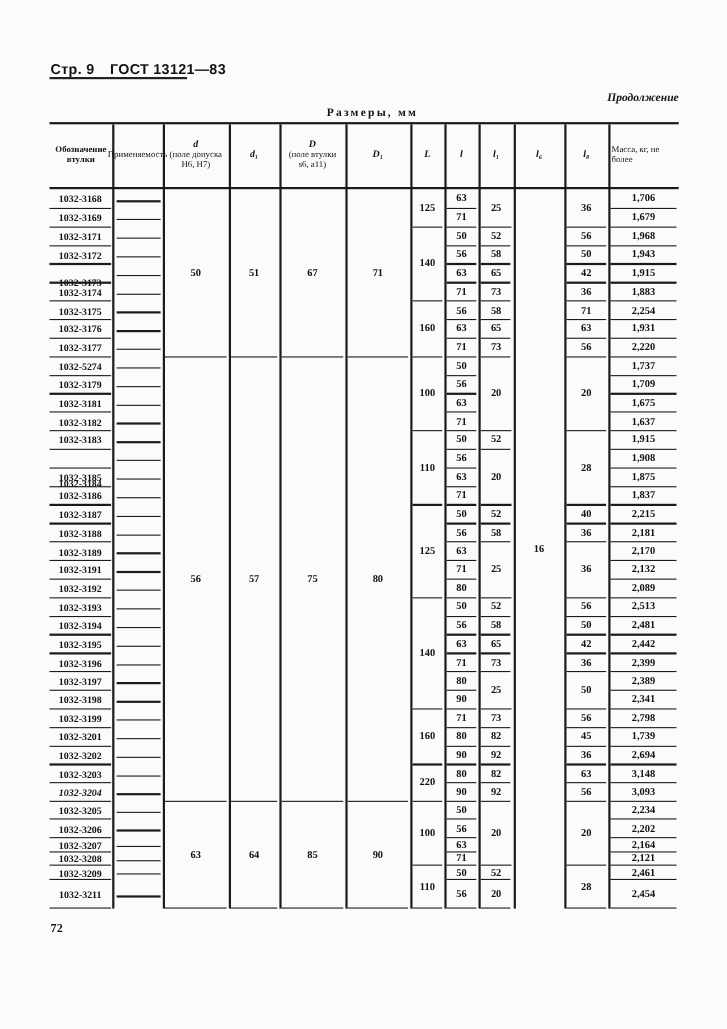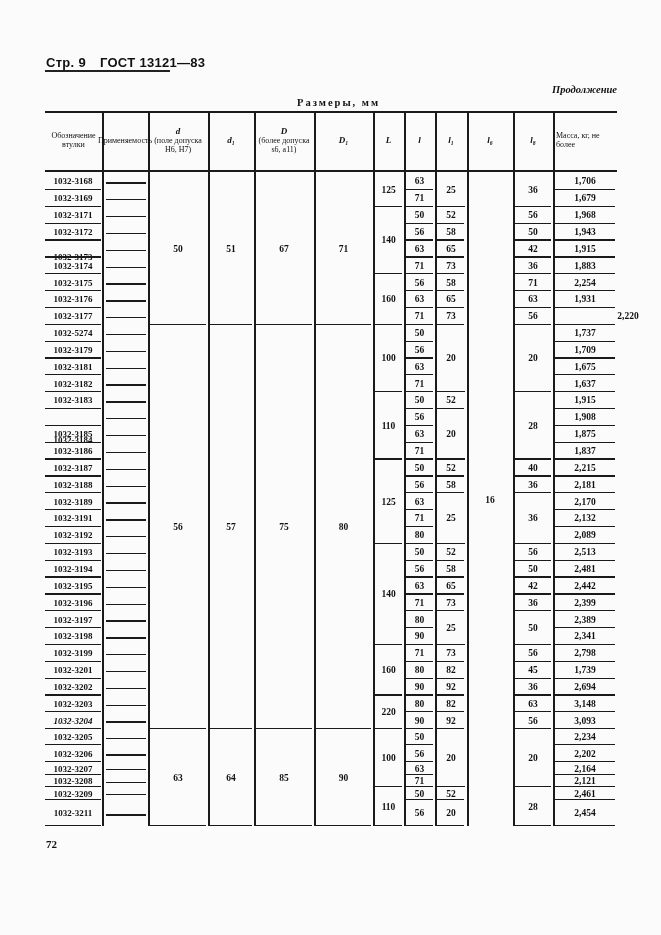--- a/index.html
+++ b/index.html
@@ -39,33 +39,33 @@
     <div class="vline" style="left: 208px; top: 113px; height: 713px;"></div>
     <div class="vline" style="left: 254px; top: 113px; height: 713px;"></div>
     <div class="vline" style="left: 314px; top: 113px; height: 713px;"></div>
     <div class="vline" style="left: 373px; top: 113px; height: 713px;"></div>
     <div class="vline" style="left: 404px; top: 113px; height: 713px;"></div>
     <div class="vline" style="left: 435px; top: 113px; height: 713px;"></div>
     <div class="vline" style="left: 467px; top: 113px; height: 713px;"></div>
     <div class="vline" style="left: 513px; top: 113px; height: 713px;"></div>
     <div class="vline" style="left: 553px; top: 113px; height: 713px;"></div>
     <div class="th" style="left: 45px; width: 57px;">
-      <div><i style="font-style: normal; font-weight: normal; font-size: 8px;">Обозначение втулки</i></div>
+      <div><i style="font-style: normal; font-weight: bold; font-size: 8px;">Обозначение втулки</i></div>
     </div>
     <div class="th" style="left: 102px; width: 46px;">
       <div><i style="font-style: normal; font-weight: normal; font-size: 8px;">Применяемость</i></div>
     </div>
     <div class="th" style="left: 148px; width: 60px;">
       <div><i>d</i><div style="padding: 0px 4px;">(поле допуска H6, H7)</div></div>
     </div>
     <div class="th" style="left: 208px; width: 46px;">
       <div><i>d₁</i></div>
     </div>
     <div class="th" style="left: 254px; width: 60px;">
-      <div><i>D</i><div style="padding: 0px 4px;">(более допуска s6, a11)</div></div>
+      <div><i>D</i><div style="padding: 0px 4px;">(поле втулки s6, a11)</div></div>
     </div>
     <div class="th" style="left: 314px; width: 59px;">
       <div><i>D₁</i></div>
     </div>
     <div class="th" style="left: 373px; width: 31px;">
       <div><i>L</i></div>
     </div>
     <div class="th" style="left: 404px; width: 31px;">
       <div><i>l</i></div>
     </div>
@@ -149,21 +149,21 @@
     <div class="rl" style="left: 437px; top: 306.8px; width: 27px;"></div>
     <div class="cell" style="left: 553px; top: 290.95px; width: 64px; height: 16.85px;">1,931</div>
     <div class="rl" style="left: 555px; top: 306.8px; width: 60px;"></div>
     <div class="code" style="top: 307.8px; height: 16.85px;">1032-3177</div>
     <div class="rl" style="left: 45px; top: 323.65px; width: 56px;"></div>
     <div class="rl" style="left: 106px; top: 317.067px; width: 40px;"></div>
     <div class="cell" style="left: 404px; top: 307.8px; width: 31px; height: 16.85px;">71</div>
     <div class="rl" style="left: 406px; top: 323.65px; width: 27px;"></div>
     <div class="cell" style="left: 435px; top: 307.8px; width: 32px; height: 16.85px;">73</div>
     <div class="rl" style="left: 437px; top: 323.65px; width: 27px;"></div>
-    <div class="cell" style="left: 553px; top: 307.8px; width: 64px; height: 16.85px; padding-left: 43px;">2,220</div>
+    <div class="cell" style="left: 553px; top: 307.8px; width: 64px; height: 16.85px;">2,220</div>
     <div class="rl" style="left: 555px; top: 323.65px; width: 60px;"></div>
     <div class="code" style="top: 324.65px; height: 16.85px;">1032-5274</div>
     <div class="rl" style="left: 45px; top: 340.5px; width: 56px;"></div>
     <div class="rl" style="left: 106px; top: 333.918px; width: 40px;"></div>
     <div class="cell" style="left: 404px; top: 324.65px; width: 31px; height: 16.85px;">50</div>
     <div class="rl" style="left: 406px; top: 340.5px; width: 27px;"></div>
     <div class="cell" style="left: 553px; top: 324.65px; width: 64px; height: 16.85px;">1,737</div>
     <div class="rl" style="left: 555px; top: 340.5px; width: 60px;"></div>
     <div class="code" style="top: 341.5px; height: 16.85px;">1032-3179</div>
     <div class="rl" style="left: 45px; top: 357.35px; width: 56px;"></div>

